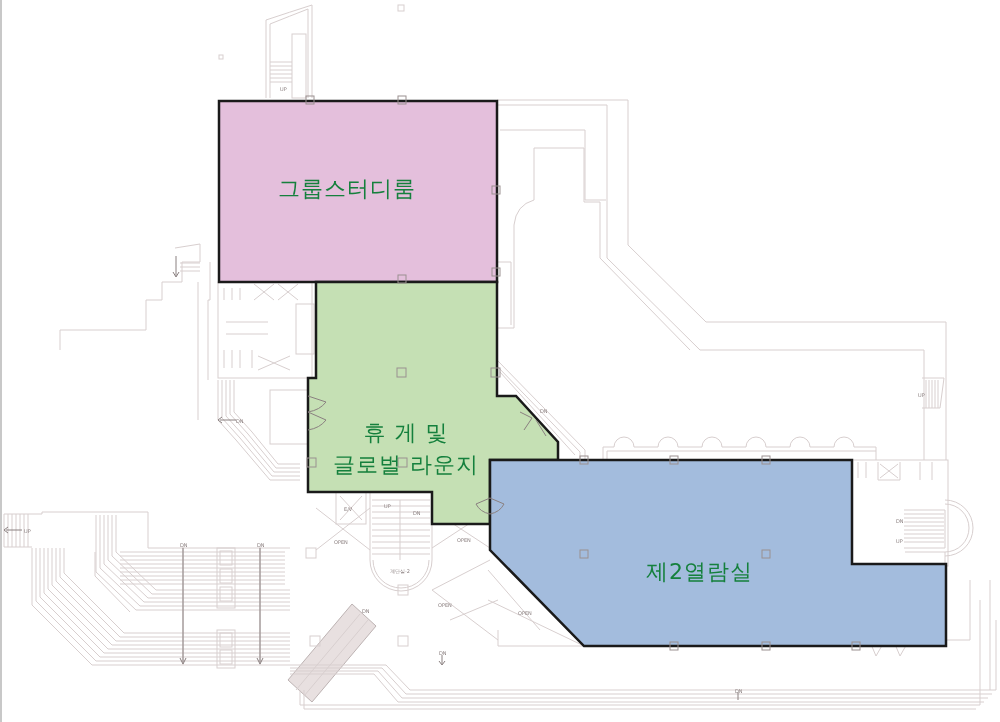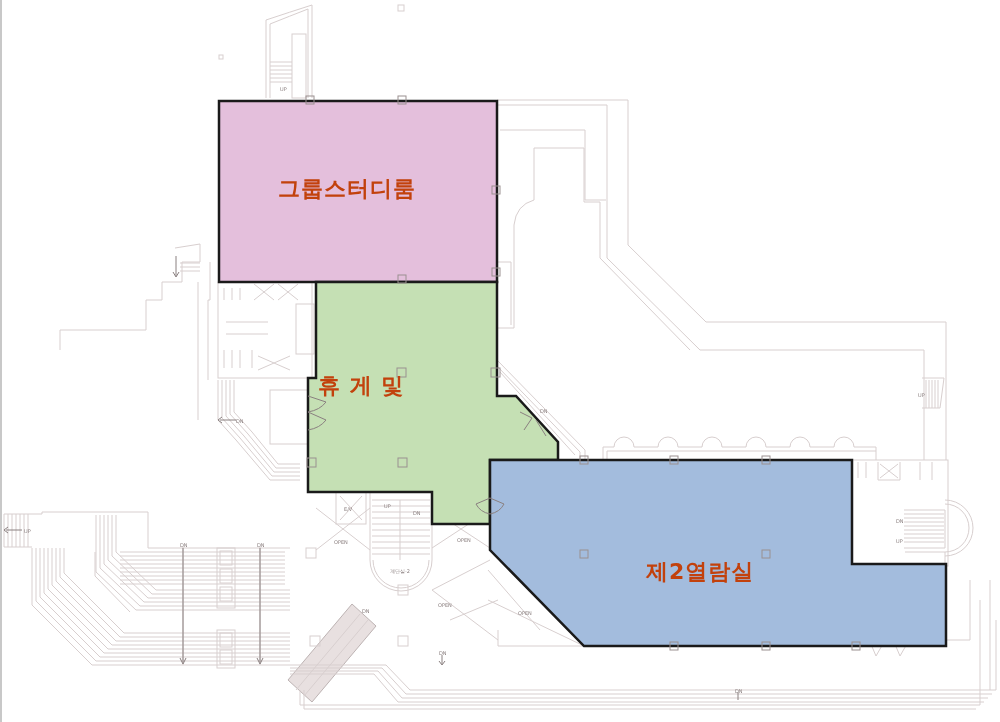--- a/index.html
+++ b/index.html
@@ -1,24 +1,23 @@
 <!DOCTYPE html>
 <html><head>
 <meta charset="utf-8">
 <style>
   html, body { margin: 0; padding: 0; background: #ffffff; }
   body { width: 1000px; height: 722px; overflow: hidden; position: relative; font-family: "DejaVu Sans", sans-serif; }
   #plan { position: absolute; left: 0; top: 0; width: 1000px; height: 722px; }
   .room-label {
-    position: absolute; color: #c2410c; font-family: "DejaVu Sans", sans-serif;
-    font-size: 22px; letter-spacing: 1px; text-align: left; white-space: nowrap;
+    position: absolute; color: #15803d; font-family: "DejaVu Sans", sans-serif;
+    font-size: 22px; letter-spacing: 1px; text-align: center; white-space: nowrap;
     pointer-events: none;
-    font-weight: bold;
   }
-  .room-label.two-line { line-height: 32px; }
+  .room-label.two-line { line-height: 32px; margin-top: 47px; }
   .small-label {
     position: absolute; color: #8a7f7f; font-family: "DejaVu Sans", sans-serif;
     font-size: 5px; white-space: nowrap;
   }
   .left-edge { position: absolute; left: 0; top: 0; width: 2px; height: 722px; background: #c8c8c8; }
 </style>
 </head>
 <body>
 
 <div class="left-edge"></div>
@@ -186,20 +185,21 @@
     <path d="M442 655 L442 664 M439 661 L442 665 L445 661"></path>
     <path d="M738 692 L738 700"></path>
     <path d="M176 256 L176 276 M173 272 L176 277 L179 272"></path>
   </g>
 </svg>
 
 <div class="room-label" style="left:278px; top:174px;">그룹스터디룸</div>
 
 <div class="room-label two-line" style="left:318px; top:370px; width:176px;">
   <div>휴 게  및</div>
+  <div>글로벌 라운지</div>
 </div>
 
 <div class="room-label" style="left:646px; top:557px;">제2열람실</div>
 
 <div class="small-label" style="left:390px; top:568px;">계단실-2</div>
 <div class="small-label" style="left:334px; top:539px;">OPEN</div>
 <div class="small-label" style="left:457px; top:537px;">OPEN</div>
 <div class="small-label" style="left:438px; top:602px;">OPEN</div>
 <div class="small-label" style="left:518px; top:610px;">OPEN</div>
 <div class="small-label" style="left:344px; top:506px;">E/V</div>

